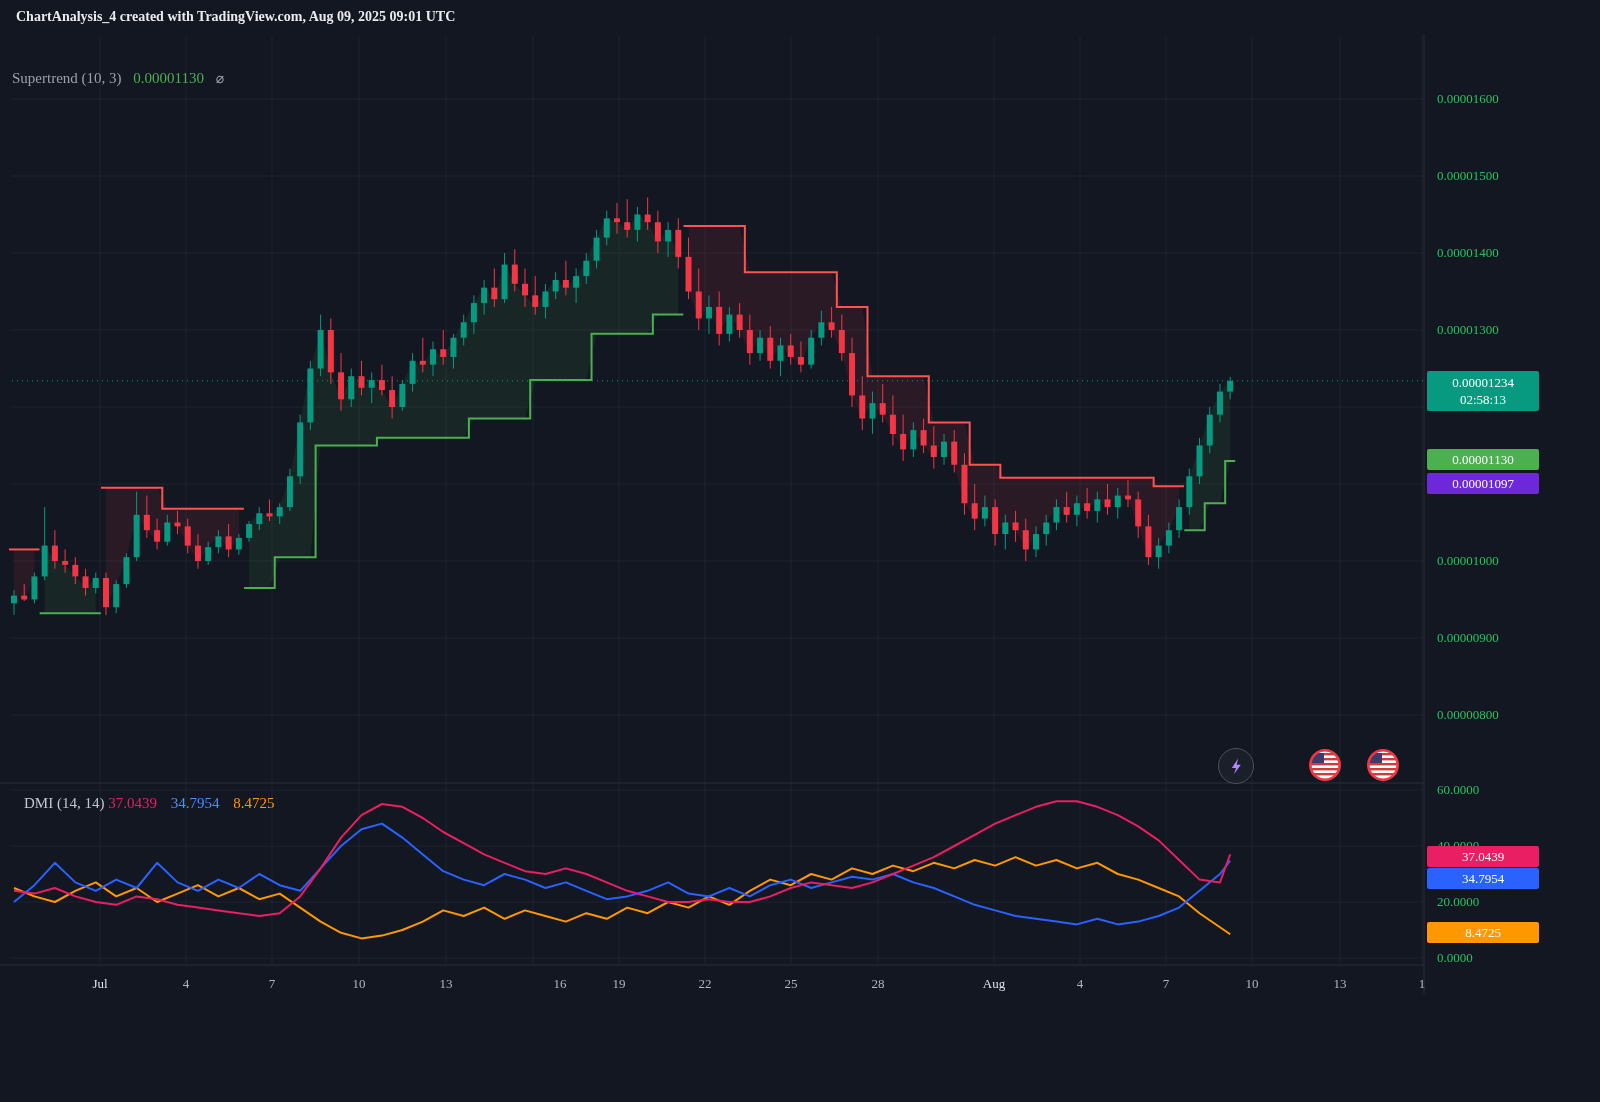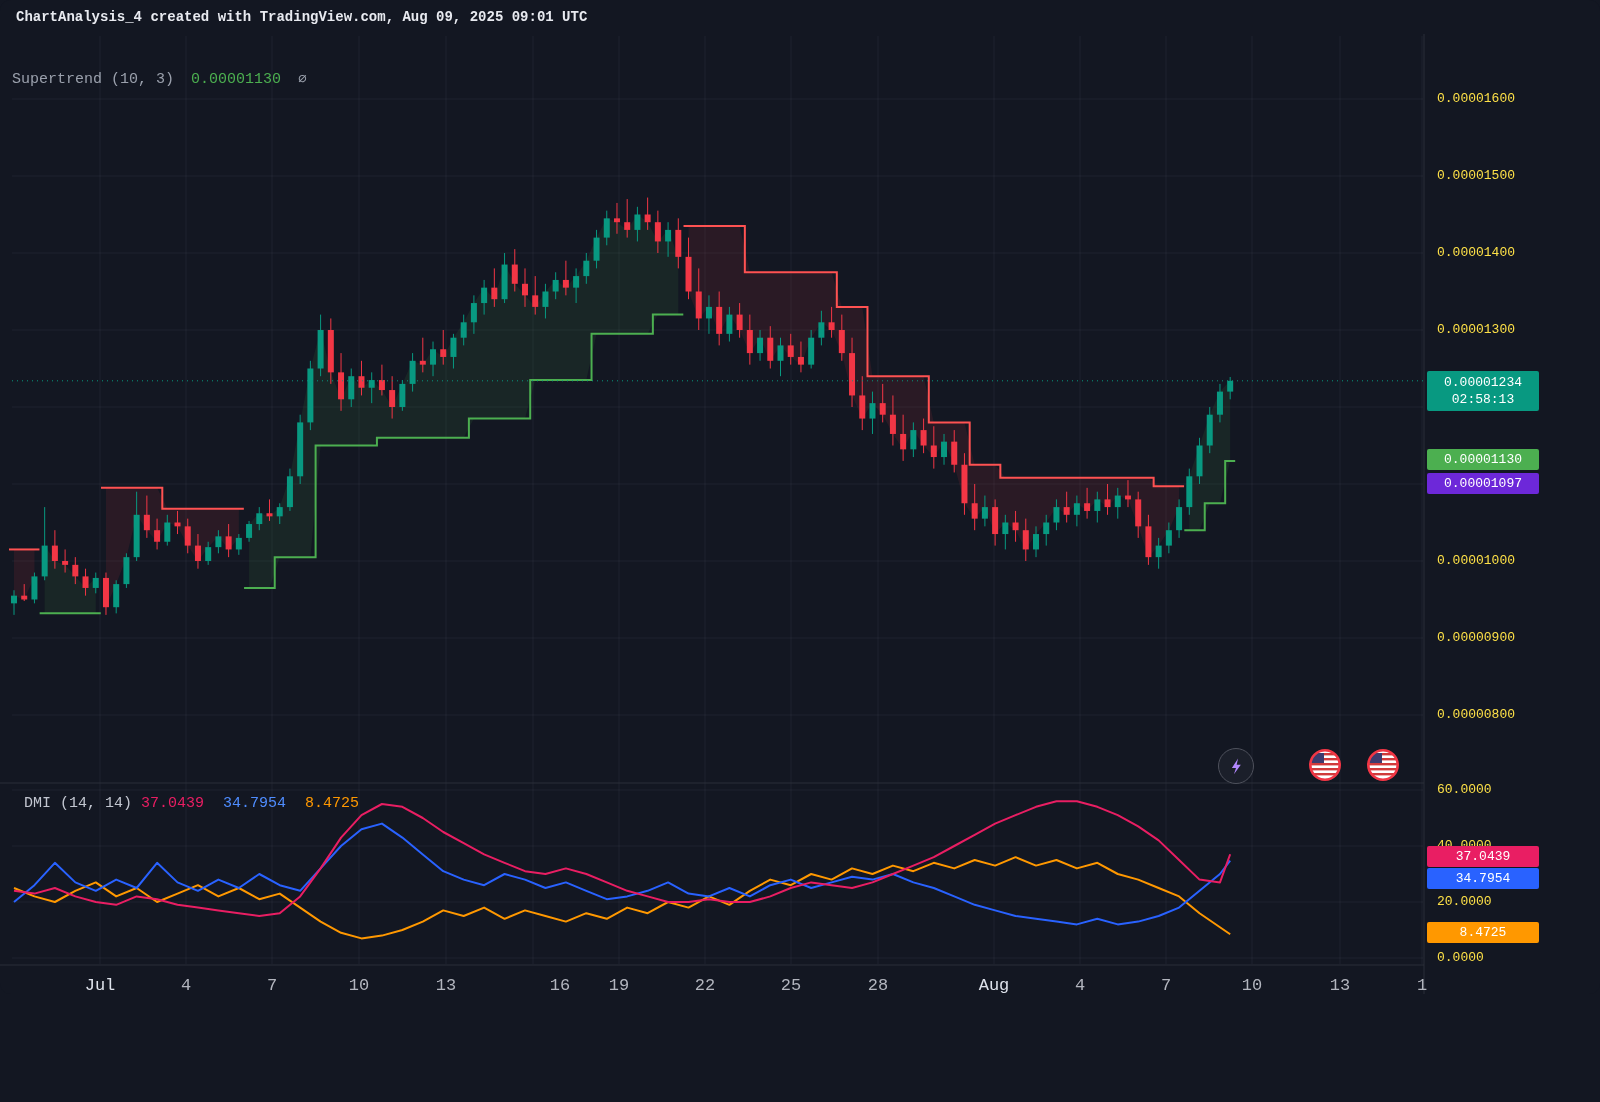--- a/index.html
+++ b/index.html
@@ -1,36 +1,36 @@
 <!DOCTYPE html>
 <html><head>
 <meta charset="utf-8">
 <style>
   html,body{margin:0;padding:0;background:#131722;}
   .app{position:relative;width:1600px;height:994px;background:#131722;overflow:hidden;
-       font-family:Liberation Mono, monospace;border-radius:11px;-webkit-font-smoothing:antialiased;}
+       font-family:Liberation Serif, serif;border-radius:11px;-webkit-font-smoothing:antialiased;}
   .hdr{position:absolute;top:0;left:0;width:100%;height:34px;line-height:34px;padding-left:16px;
        box-sizing:border-box;color:#e8eaf0;font-size:14px;font-weight:700;background:#131722;z-index:6;}
   #chart-svg{position:absolute;top:0;left:0;z-index:1;}
   .legend{position:absolute;left:24px;top:47px;font-size:15px;z-index:5;white-space:nowrap;}
   .legend .sym{color:#e4e7ee;margin-right:10px;}
   .legend .lbl{color:#b7bcc7;margin-left:6px;}
   .legend .val{color:#089981;}
   .legend .chg{color:#089981;margin-left:8px;}
   .legend2{position:absolute;left:12px;top:70px;font-size:15px;z-index:5;white-space:nowrap;}
   .legend2 .iname{color:#9aa0ac;margin-right:8px;}
   .legend2 .ival{color:#4caf50;}
   .legend2 .iopt{color:#9aa0ac;margin-left:8px;font-size:14px;}
   .dmi-legend{position:absolute;left:24px;top:795px;font-size:15px;z-index:5;white-space:nowrap;}
   .dmi-legend .dlbl{color:#c2c6d0;}
   .dmi-legend .v-adx{color:#e91e63;margin-right:10px;}
   .dmi-legend .v-plus{color:#4f8dff;margin-right:10px;}
   .dmi-legend .v-minus{color:#ff9800;}
-  .tick{position:absolute;left:1437px;font-size:13px;color:#fde047;height:16px;line-height:16px;z-index:2;}
-  .ttick{position:absolute;font-size:17px;color:#b2b5be;transform:translateX(-50%);top:976px;z-index:2;}
+  .tick{position:absolute;left:1437px;font-size:13px;color:#22c55e;height:16px;line-height:16px;z-index:2;}
+  .ttick{position:absolute;font-size:13px;color:#b2b5be;transform:translateX(-50%);top:976px;z-index:2;}
   .ttick.month{color:#dfe3ec;font-weight:500;}
   .badge{position:absolute;left:1427px;width:112px;border-radius:2px;color:#fff;font-size:13px;
          text-align:center;z-index:5;}
   .b-current{top:371px;padding:3px 0;line-height:17px;background:#089981;}
   .b-up{top:449px;height:21px;line-height:21px;background:#4caf50;}
   .b-down{top:473px;height:21px;line-height:21px;background:#6d28d9;}
   .b-adx{top:846px;height:21px;line-height:21px;background:#e91e63;}
   .b-plus{top:868px;height:21px;line-height:21px;background:#2962ff;}
   .b-minus{top:922px;height:21px;line-height:21px;background:#ff9800;}
   .icon-circle{position:absolute;width:34px;height:34px;border-radius:50%;z-index:5;

